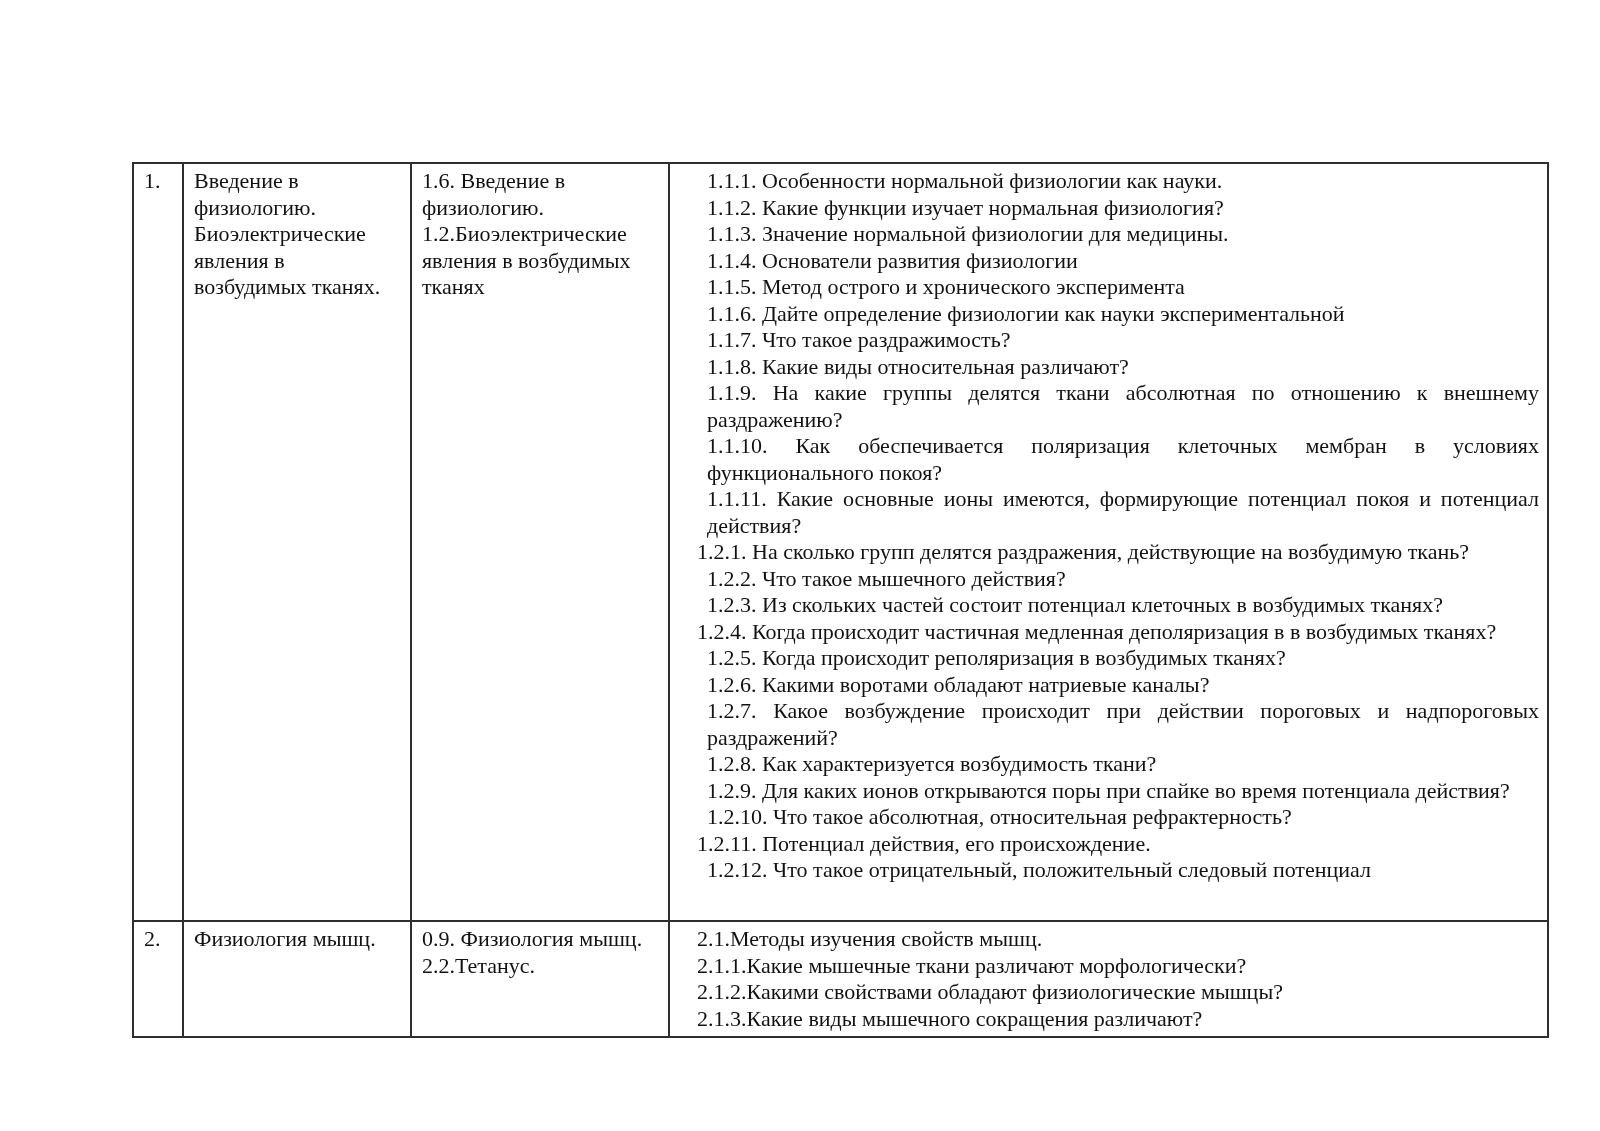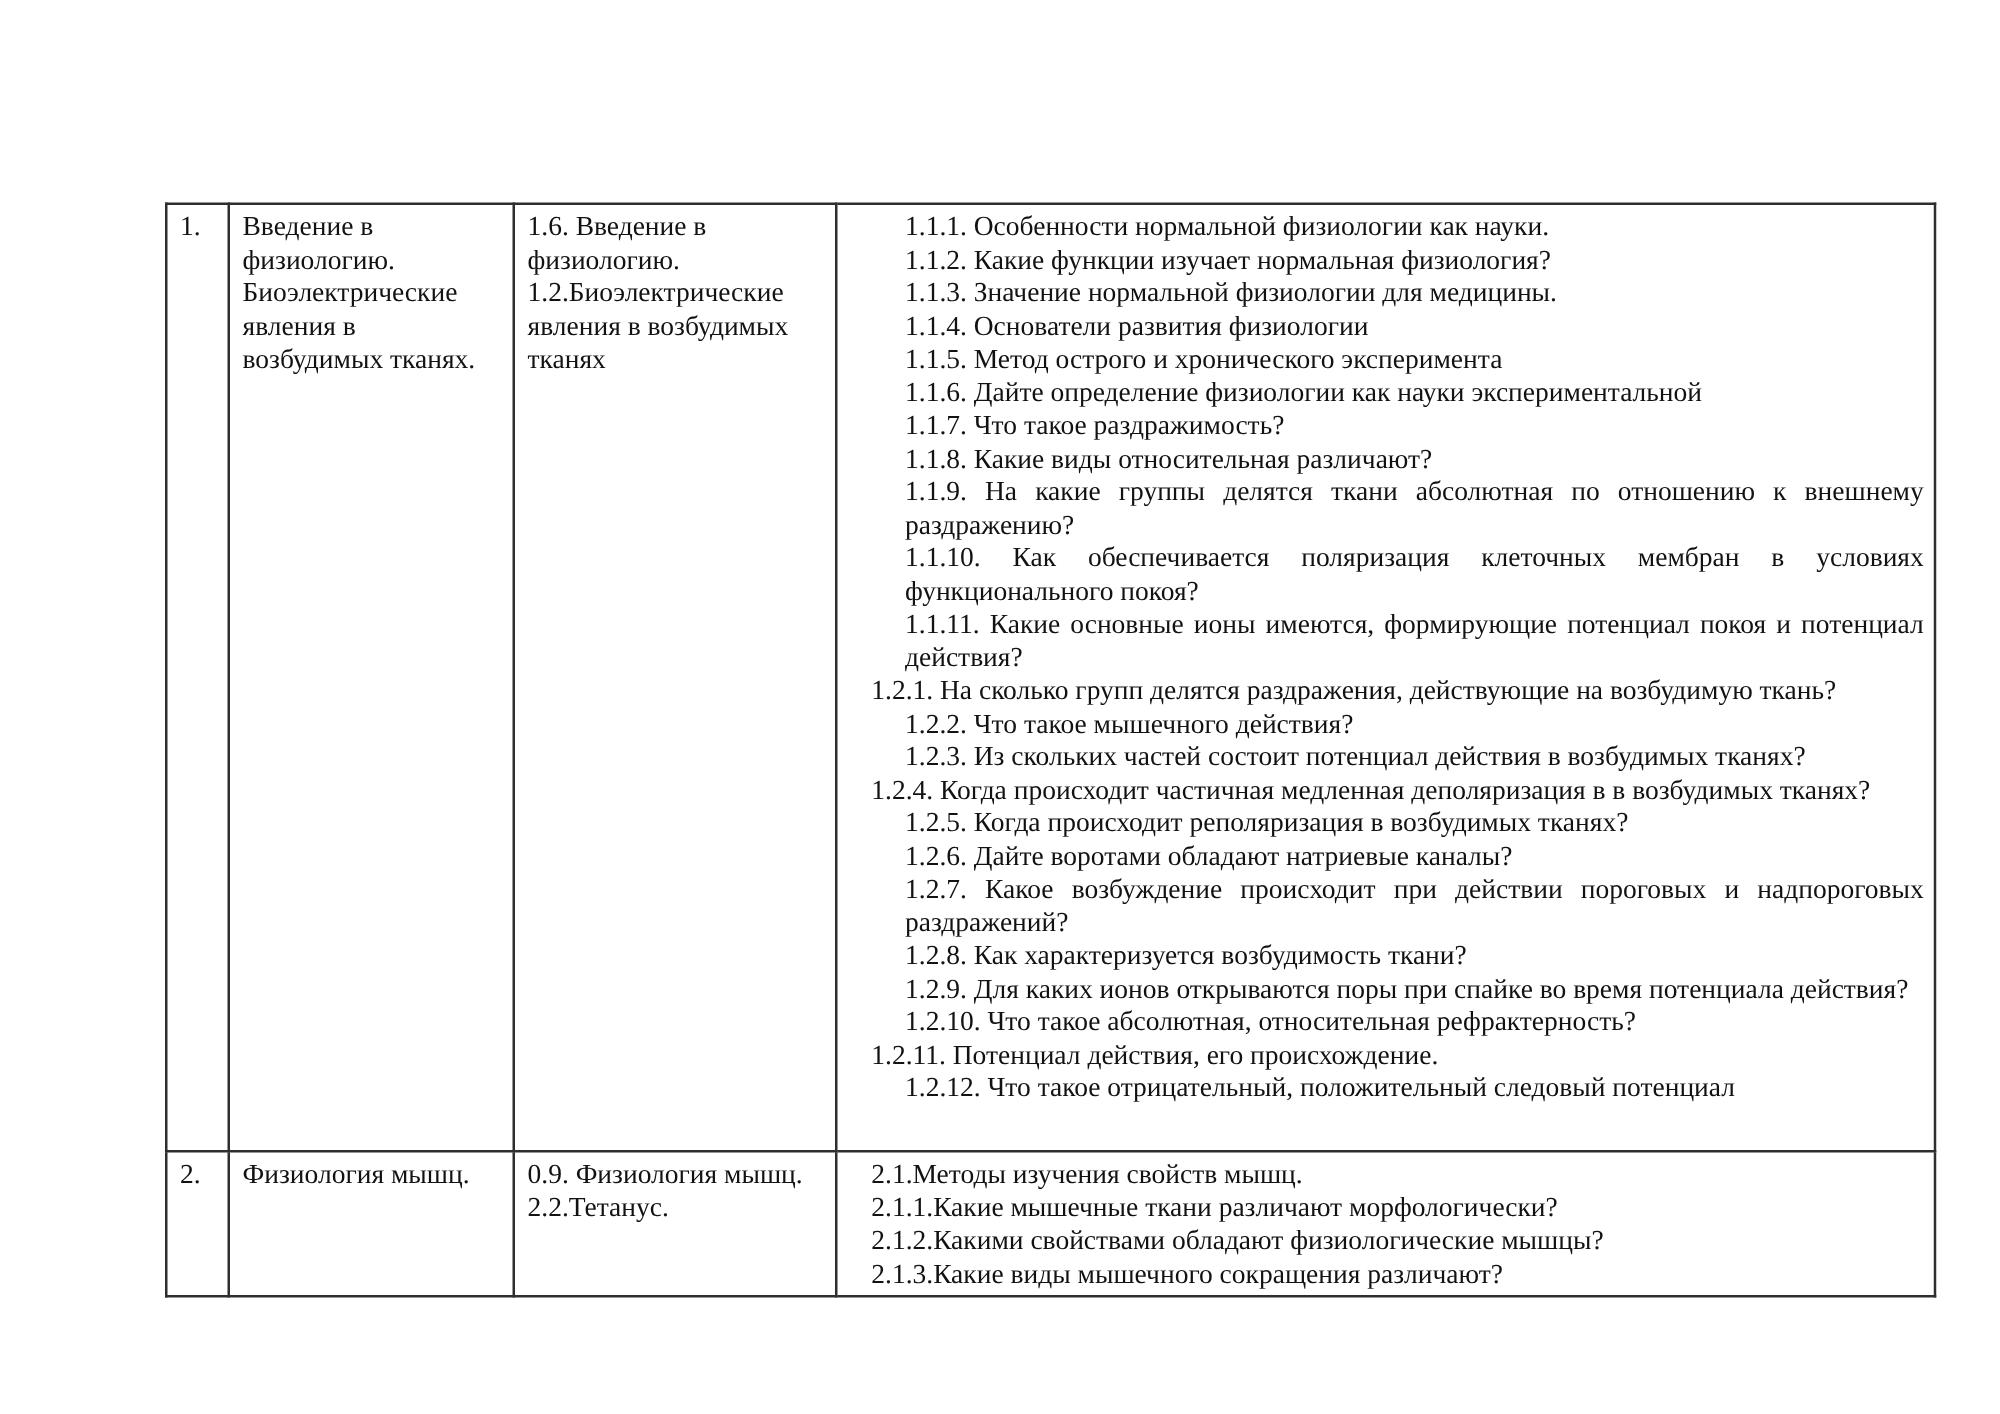--- a/index.html
+++ b/index.html
@@ -28,21 +28,21 @@
     vertical-align: top;
     padding: 4px 8px 4px 10px;
     overflow: hidden;
   }
   tr.row1 { height: 758px; }
   tr.row2 { height: 108px; }
   td.c-num { padding-left: 10px; }
   td.c-q   { padding: 3px 16px 3px 12px; }
   p { margin: 0; }
   p.qp { text-align: justify; margin-left: 17px; }
-  p.qp.indent { margin-left: 44px; }
+  p.qp.indent { margin-left: 27px; }
 </style>
 </head>
 <body>
 
 <div class="page">
   <table class="topics-table">
     <colgroup>
       <col style="width:50px">
       <col style="width:228px">
       <col style="width:258px">
@@ -83,27 +83,27 @@
             <p class="qp indent">1.1.9. На какие группы делятся ткани абсолютная по отношению к внешнему раздражению?</p>
 
             <p class="qp indent">1.1.10. Как обеспечивается  поляризация клеточных мембран в условиях функционального покоя?</p>
 
             <p class="qp indent">1.1.11. Какие основные ионы имеются, формирующие потенциал покоя и потенциал действия?</p>
 
             <p class="qp">1.2.1. На сколько групп делятся раздражения, действующие на возбудимую ткань?</p>
 
             <p class="qp indent">1.2.2. Что такое мышечного действия?</p>
 
-            <p class="qp indent">1.2.3. Из скольких частей состоит потенциал действия в возбудимых тканях?</p>
+            <p class="qp indent">1.2.3. Из скольких частей состоит потенциал клеточных в возбудимых тканях?</p>
 
             <p class="qp">1.2.4. Когда происходит частичная медленная деполяризация в в возбудимых тканях?</p>
 
             <p class="qp indent">1.2.5. Когда происходит реполяризация в возбудимых тканях?</p>
 
-            <p class="qp indent">1.2.6. Дайте воротами обладают натриевые каналы?</p>
+            <p class="qp indent">1.2.6. Какими воротами обладают натриевые каналы?</p>
 
             <p class="qp indent">1.2.7. Какое возбуждение происходит при действии пороговых и надпороговых раздражений?</p>
 
             <p class="qp indent">1.2.8. Как характеризуется возбудимость ткани?</p>
 
             <p class="qp indent">1.2.9. Для каких ионов открываются поры при спайке во время потенциала действия?</p>
 
             <p class="qp indent">1.2.10. Что такое абсолютная, относительная рефрактерность?</p>
 
             <p class="qp">1.2.11. Потенциал действия, его происхождение.</p>

